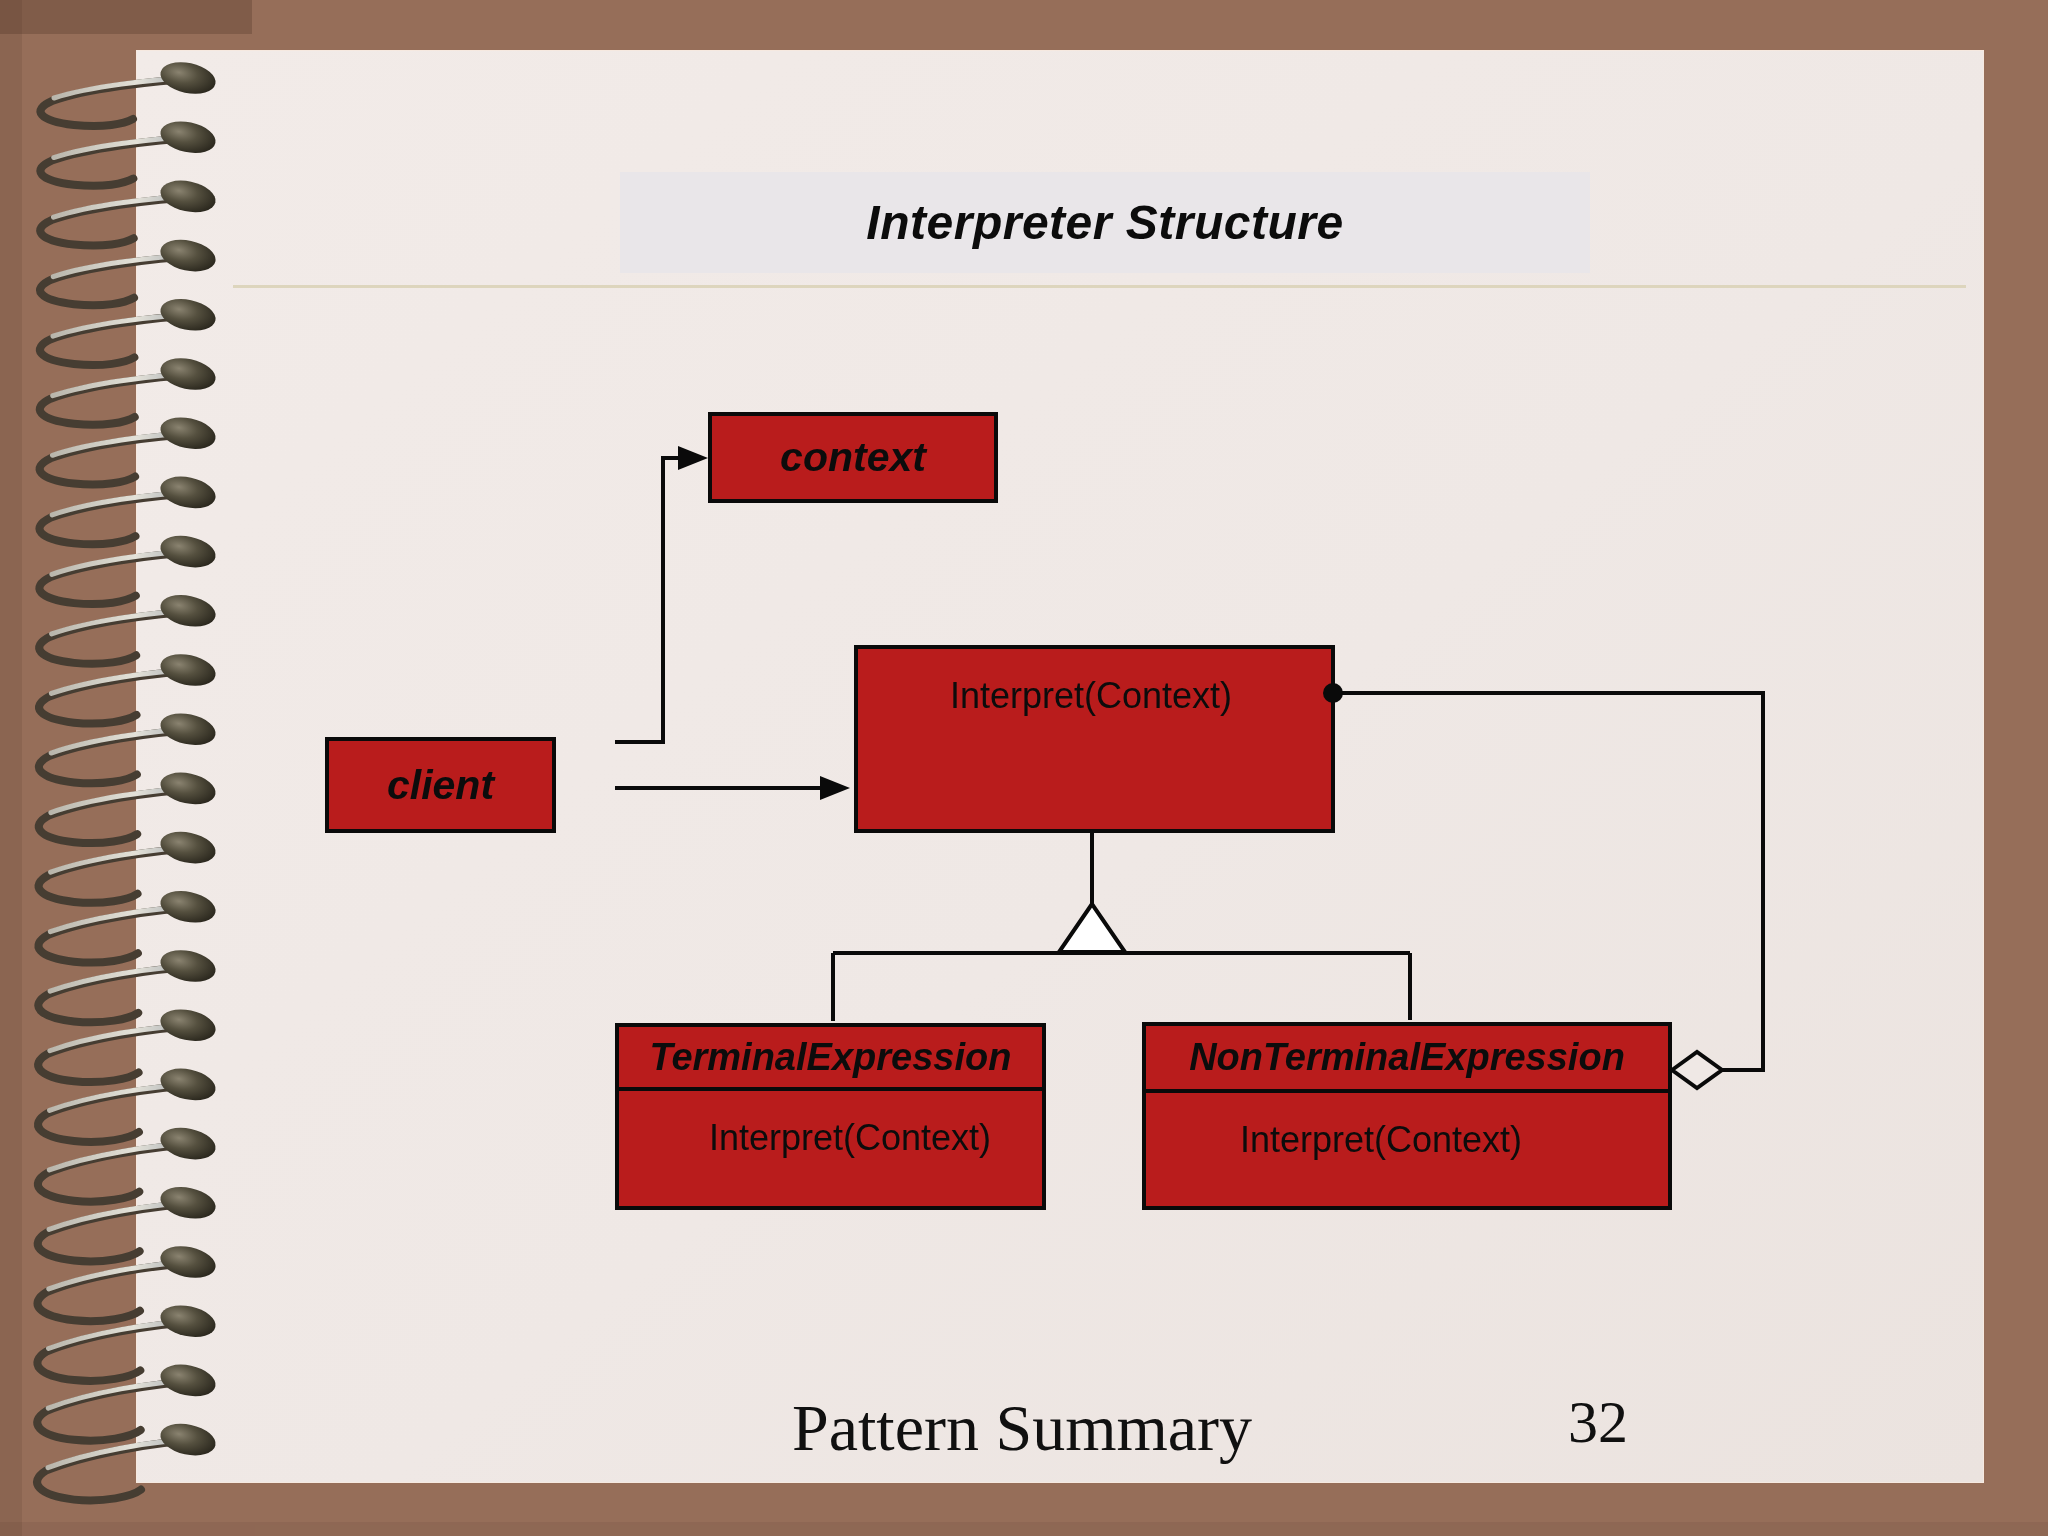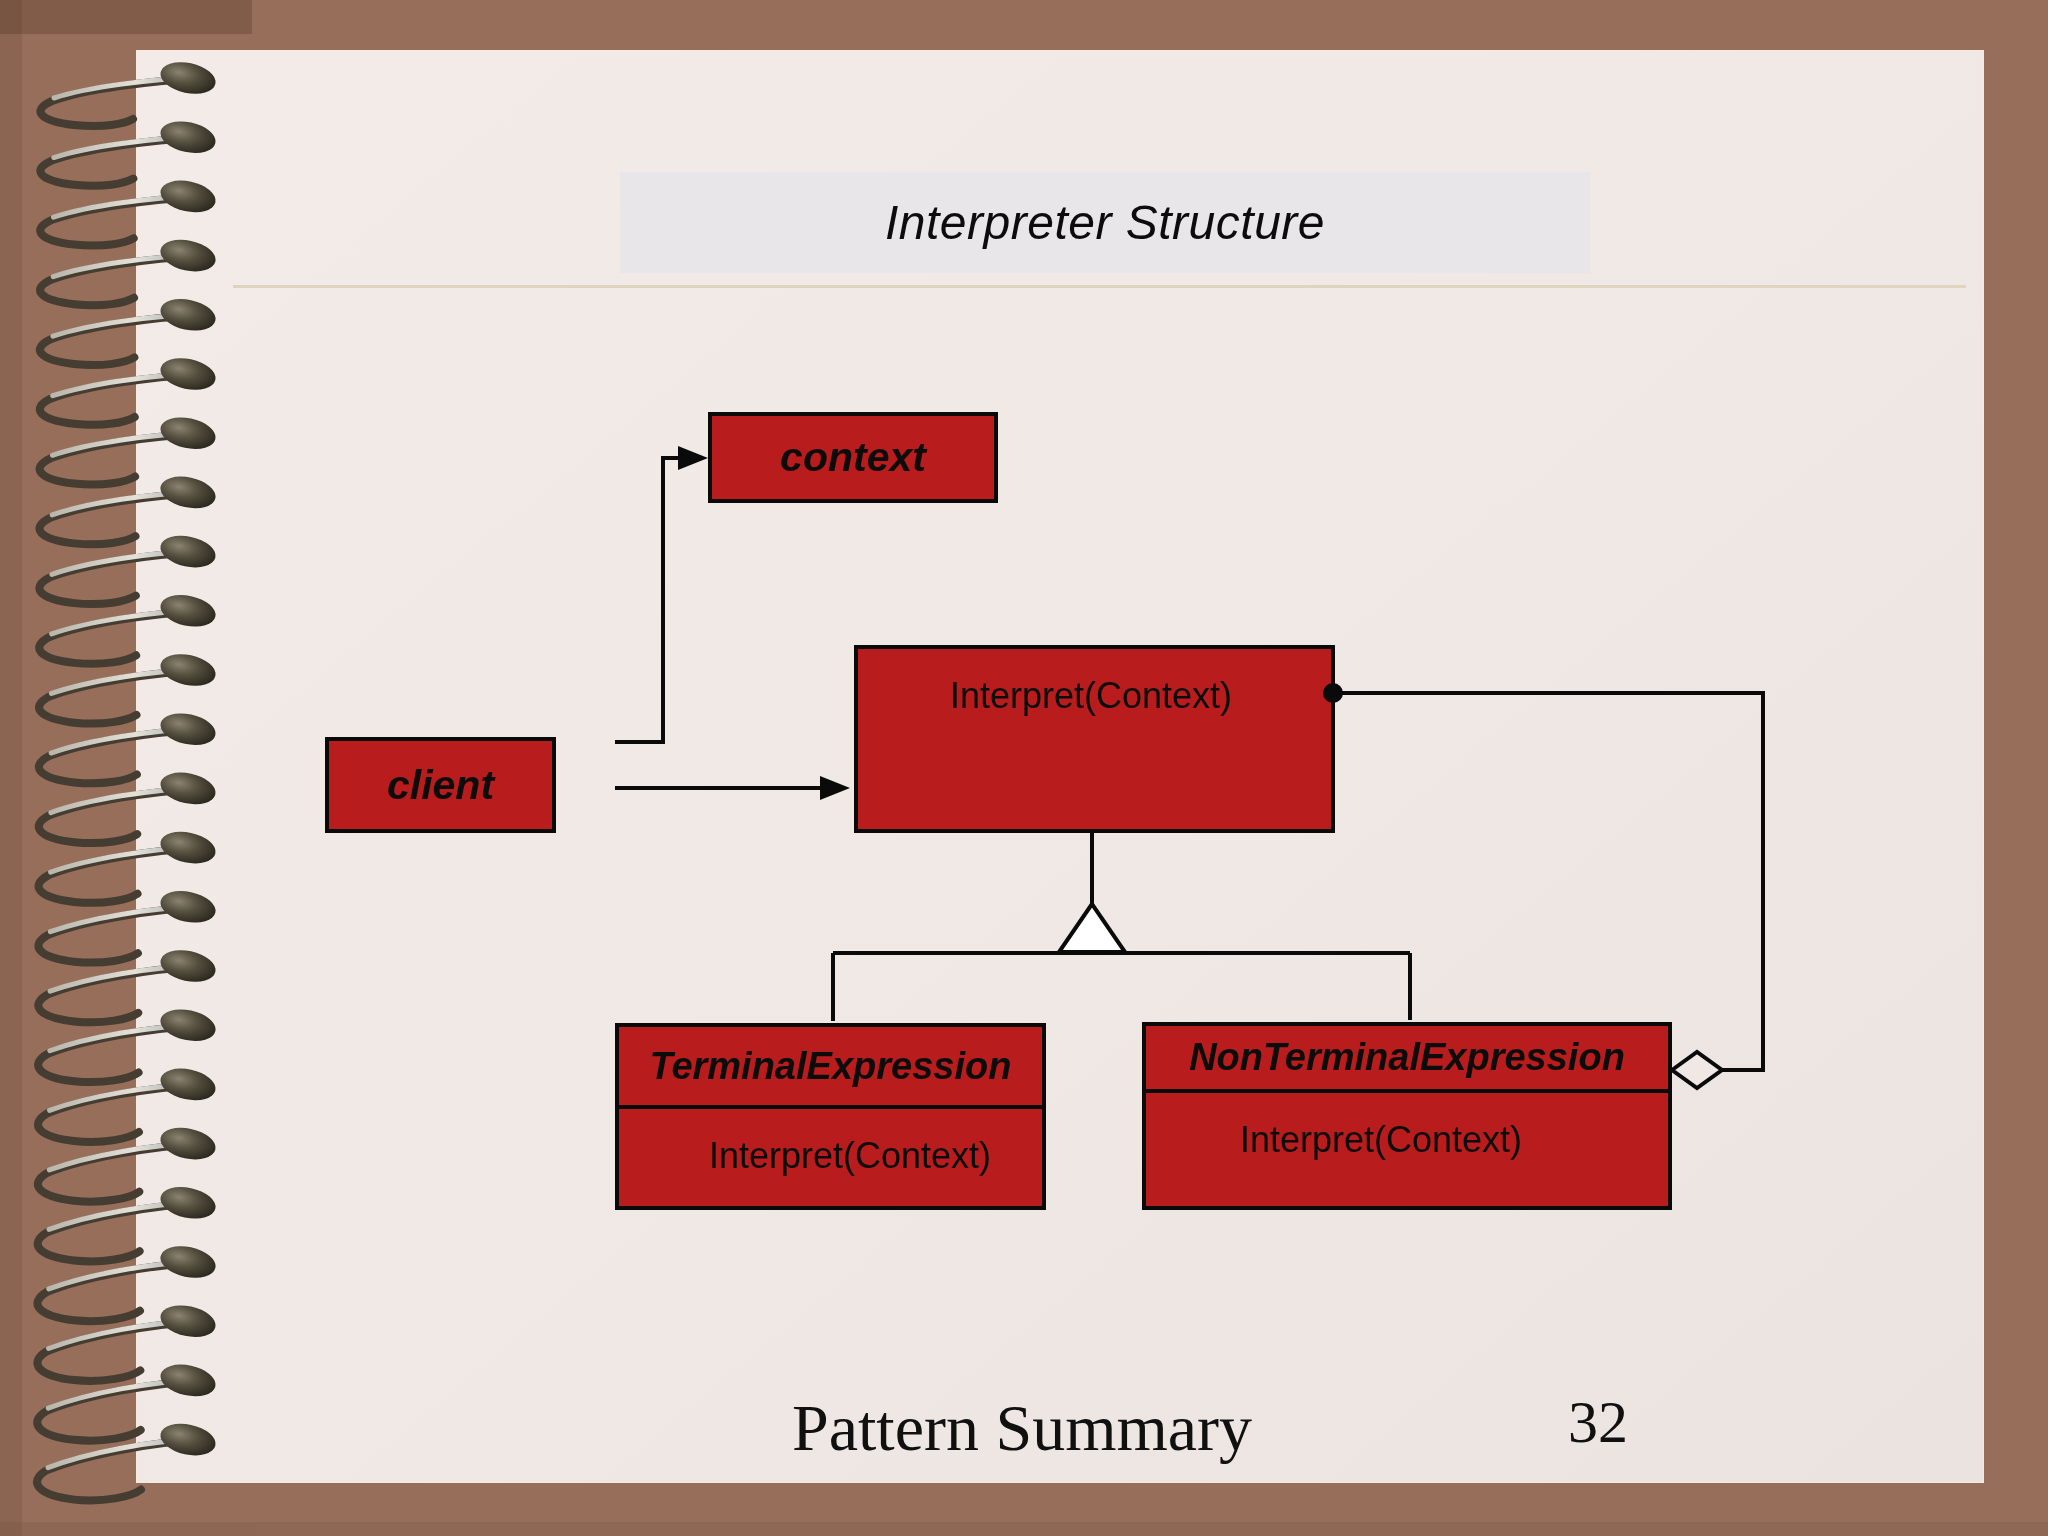--- a/index.html
+++ b/index.html
@@ -9,37 +9,37 @@
   .corner-shade{position:absolute;left:0;top:0;width:252px;height:34px;background:rgba(52,30,20,.22);}
   .left-shade{position:absolute;left:0;top:0;width:22px;height:100%;background:rgba(52,30,20,.10);}
   .bottom-shade{position:absolute;left:0;bottom:0;width:100%;height:14px;background:rgba(52,30,20,.08);}
 
   #paper{position:absolute;left:137px;top:51px;width:1846px;height:1431px;
          background:linear-gradient(140deg,#f2ebe8 0%,#efe8e5 55%,#ebe3df 100%);
          box-shadow:0 0 0 1px #f6e9e0;}
 
   #banner{position:absolute;left:620px;top:172px;width:970px;height:101px;background:#e9e6e9;}
   #title{position:absolute;left:0;top:0;width:100%;height:100%;display:flex;align-items:center;justify-content:center;
-         font-weight:normal;font-style:italic;font-size:48px;letter-spacing:.5px;color:#0c0c0c;}
+         font-weight:bold;font-style:italic;font-size:48px;letter-spacing:.5px;color:#0c0c0c;}
   #rule{position:absolute;left:233px;top:285px;width:1733px;height:3px;background:#ddd5bd;}
 
   .ubox{position:absolute;background:#b91c1c;border:4px solid #0a0a0a;box-sizing:border-box;color:#0c0c0c;}
   .ubox .hdr{display:flex;align-items:center;justify-content:center;
              font-weight:bold;font-style:italic;font-size:38px;border-bottom:4px solid #0a0a0a;box-sizing:border-box;}
   .ubox .mth{font-size:36px;padding-left:44px;margin-left:46px;}
   .lbl{display:flex;align-items:center;justify-content:center;height:100%;
        font-weight:bold;font-style:italic;font-size:41px;}
 
   #box-context{left:708px;top:412px;width:290px;height:91px;}
   #box-client{left:325px;top:714px;width:231px;height:96px;margin-top:23px;}
   #box-abstract{left:854px;top:645px;width:481px;height:188px;}
   #box-abstract .hdr{height:65px;}
   #box-abstract .mth{padding-top:26px;padding-left:46px;}
   #box-terminal{left:615px;top:1023px;width:431px;height:187px;}
-  #box-terminal .hdr{height:82px;}
+  #box-terminal .hdr{height:64px;}
   #box-terminal .mth{padding-top:26px;}
   #box-nonterminal{left:1142px;top:1022px;width:530px;height:188px;}
   #box-nonterminal .hdr{height:67px;}
   #box-nonterminal .mth{padding-top:26px;padding-left:48px;}
 
   #footer-label{position:absolute;left:792px;top:1390px;font-family:"Liberation Serif",serif;
                 font-size:66px;color:#101010;}
   #page-number{position:absolute;left:1568px;top:1388px;font-family:"Liberation Serif",serif;
                font-size:60px;color:#101010;}
 

